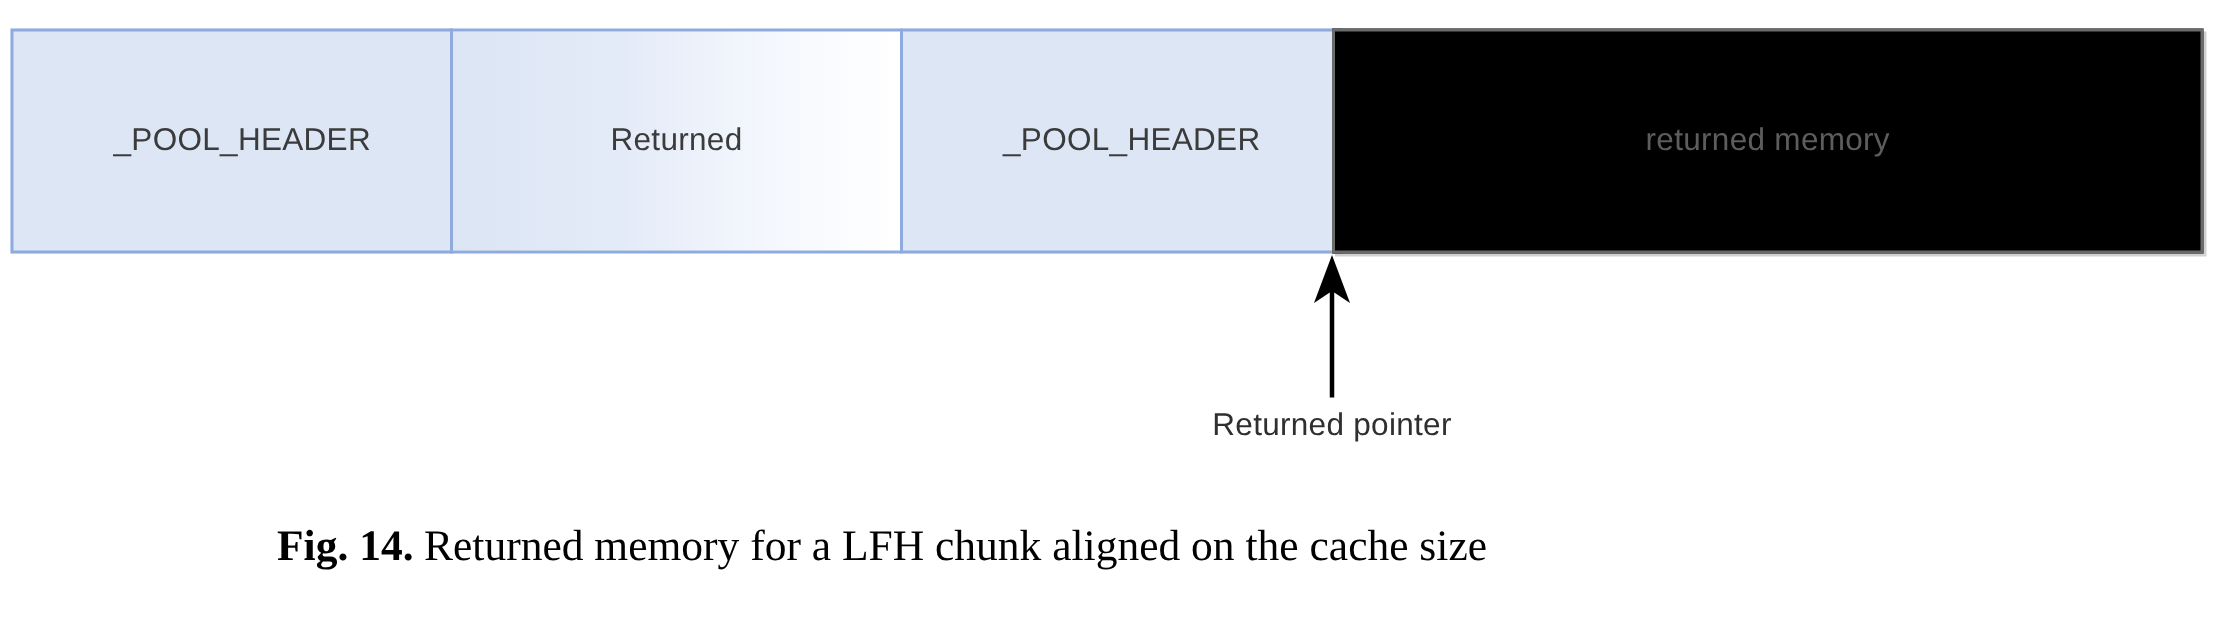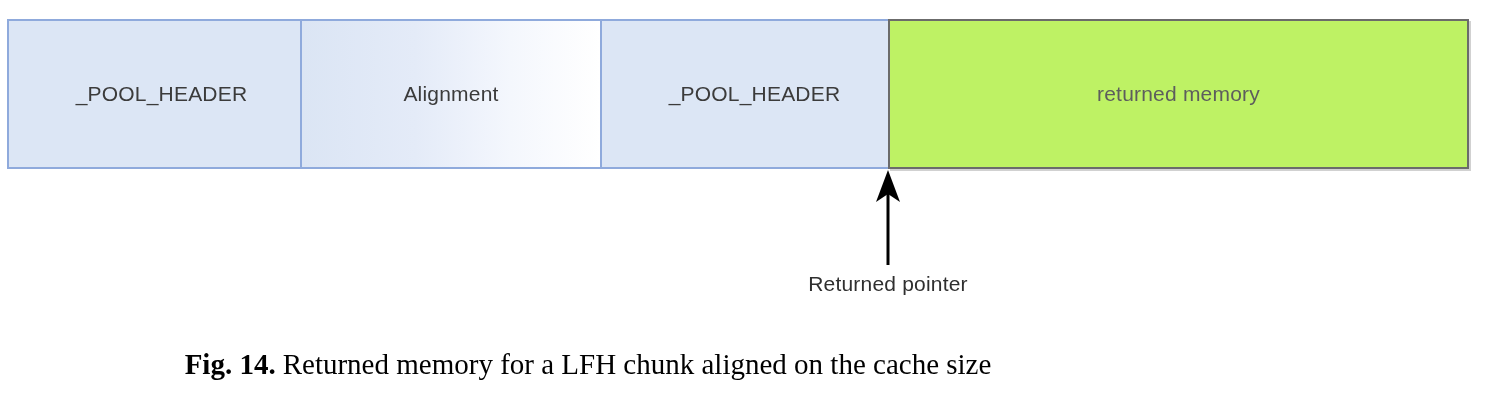--- a/index.html
+++ b/index.html
@@ -51,21 +51,21 @@
     padding-left: 14px;
   }
 
   .seg-align {
     background: linear-gradient(to right, #dbe5f4 0%, #e4ebf8 38%, #f4f7fd 70%, #ffffff 100%);
     border: 2px solid #8faadc;
     color: #3b3b3b;
   }
 
   .seg-returned {
-    background: #bef264;
+    background: #000000;
     border: 2px solid #6b6b6b;
     color: #5d5d5d;
     box-shadow: 2px 2px 0 0 rgba(0,0,0,0.18);
   }
 
   
   .seg-h1      { left: 0px;    width: 295px; }
   .seg-a       { left: 293px;  width: 302px; }
   .seg-h2      { left: 593px;  width: 295px; }
   .seg-ret     { left: 881px;  width: 581px; }
@@ -113,21 +113,21 @@
 
 <div id="figure-root">
 
   <div class="memory-strip">
 
     <div class="seg seg-pool seg-h1">
       <span>_POOL_HEADER</span>
     </div>
 
     <div class="seg seg-align seg-a">
-      <span>Alignment</span>
+      <span>Returned</span>
     </div>
 
     <div class="seg seg-pool seg-h2">
       <span>_POOL_HEADER</span>
     </div>
 
     <div class="seg seg-returned seg-ret">
       <span>returned memory</span>
     </div>
 

